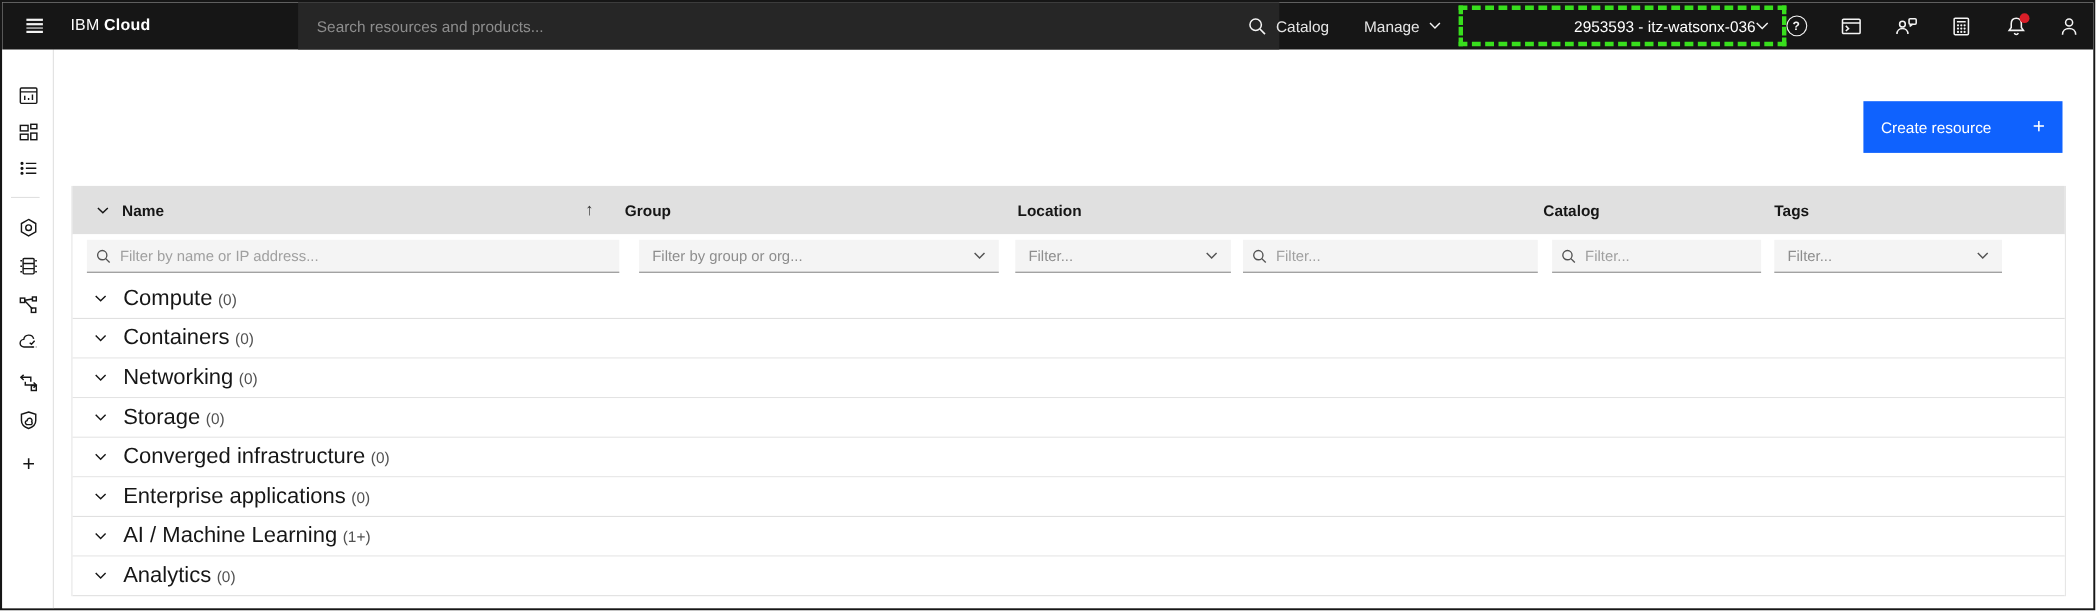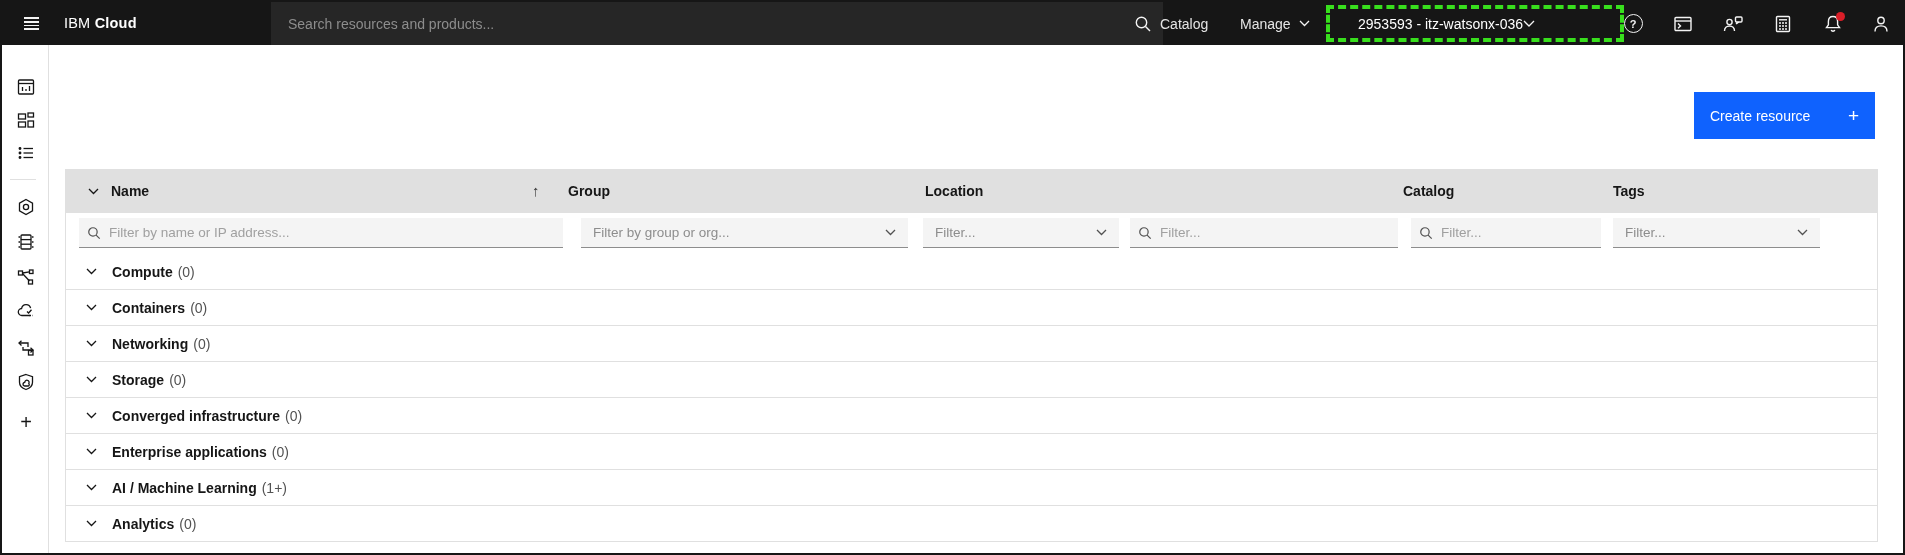--- a/index.html
+++ b/index.html
@@ -11,21 +11,21 @@
   .hamburger { position:absolute; left:8px; top:0; width:42px; height:43px; display:flex; align-items:center; justify-content:center; cursor:pointer; background:none; border:none; }
   .hamburger .bars { display:flex; flex-direction:column; gap:2px; }
   .hamburger .bars span { display:block; width:15px; height:1.8px; background:#f4f4f4; }
   .brand { position:absolute; left:62px; top:0; height:43px; line-height:43px; color:#ffffff; font-size:14.5px; letter-spacing:.2px; }
   .brand b { font-weight:700; }
   .gsearch { position:absolute; left:269px; top:0; width:892px; height:43px; background:#262626; display:flex; align-items:center; }
   .gsearch input { flex:1; height:100%; background:transparent; border:none; outline:none; color:#f4f4f4; font-size:14px; padding-left:17px; font-family:inherit; }
   .gsearch input::placeholder { color:#8d8d8d; }
   .gsearch .mag { width:40px; height:43px; display:flex; align-items:center; justify-content:center; cursor:pointer; }
   .topnav-item { position:absolute; top:0; height:43px; display:flex; align-items:center; gap:8px; color:#e5e5e5; font-size:14px; padding:0 10px; cursor:pointer; }
-  .acct { position:absolute; left:1324px; top:3px; height:37px; min-width:298px; border:4px dashed var(--green); display:flex; align-items:center; justify-content:flex-start; padding:0 28px; cursor:pointer; }
+  .acct { position:absolute; left:1324px; top:3px; height:37px; min-width:298px; border:4px dashed var(--green); display:flex; align-items:center; justify-content:flex-end; padding:0 12px; cursor:pointer; }
   .acct .lbl { color:#ffffff; font-size:14px; white-space:nowrap; }
   .top-icons { position:absolute; left:1606px; top:0; height:43px; display:flex; }
   .tib { width:50px; height:43px; display:flex; align-items:center; justify-content:center; background:none; border:none; cursor:pointer; position:relative; }
   .qmark { width:19px; height:19px; border:1.6px solid #f4f4f4; border-radius:50%; color:#f4f4f4; font-size:11px; font-weight:700; display:flex; align-items:center; justify-content:center; }
   .reddot { position:absolute; top:10px; right:13px; width:9px; height:9px; border-radius:50%; }
 
   
   .sidebar { position:absolute; left:0; top:43px; bottom:0; width:47px; background:#ffffff; border-right:1px solid #e0e0e0; z-index:4; }
   .sib { position:absolute; left:4px; width:40px; height:32px; display:flex; align-items:center; justify-content:center; background:none; border:none; cursor:pointer; color:#161616; }
   .sb-divider { position:absolute; left:8px; width:26px; height:1px; background:#e0e0e0; }
@@ -47,21 +47,21 @@
   .ffield { position:absolute; top:5px; height:30px; background:#f4f4f4; border:none; border-bottom:1px solid #8d8d8d; display:flex; align-items:center; }
   .ffield input { flex:1; min-width:0; height:100%; border:none; outline:none; background:transparent; font-size:13.5px; color:#161616; font-family:inherit; }
   .ffield input::placeholder { color:#a0a0a0; }
   .ffield .fmag { width:30px; display:flex; align-items:center; justify-content:center; color:#525252; }
   .fdrop { cursor:pointer; padding:0 12px; justify-content:space-between; }
   .fdrop .ph { font-size:13.5px; color:#8d8d8d; white-space:nowrap; overflow:hidden; }
   .fdrop .dchev { color:#525252; display:flex; }
 
   .grow { position:relative; height:36px; background:#ffffff; border-bottom:1px solid #e0e0e0; display:flex; align-items:center; padding-left:13px; cursor:pointer; }
   .grow .rchev { width:24px; height:24px; display:flex; align-items:center; justify-content:center; background:none; border:none; cursor:pointer; color:#161616; }
-  .grow .gname { margin-left:9px; font-size:14px; font-weight:700; color:#161616; }
+  .grow .gname { margin-left:9px; font-size:20px; font-weight:400; color:#161616; }
   .grow .gcount { margin-left:5px; font-size:14px; color:#525252; }
 
   svg { display:block; }
 </style>
 </head>
 <body>
 
 <div class="screen" style="--blue:#0f62fe; --green:#38df1d;">
 
   <header class="topbar">

